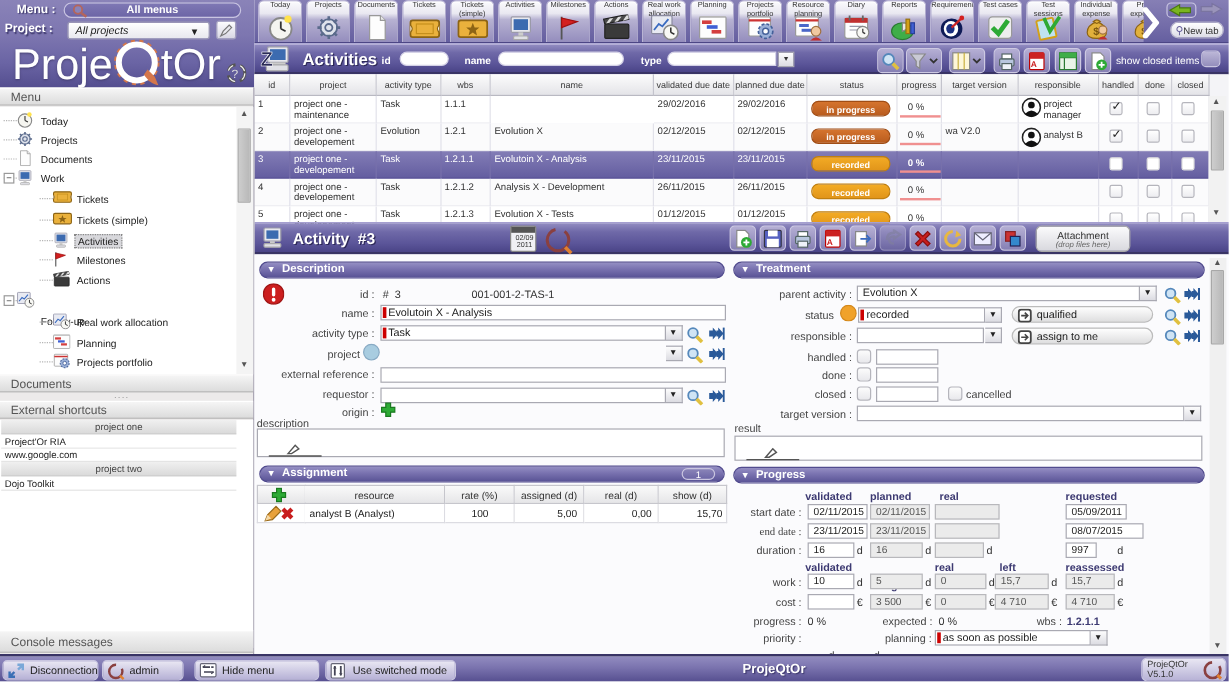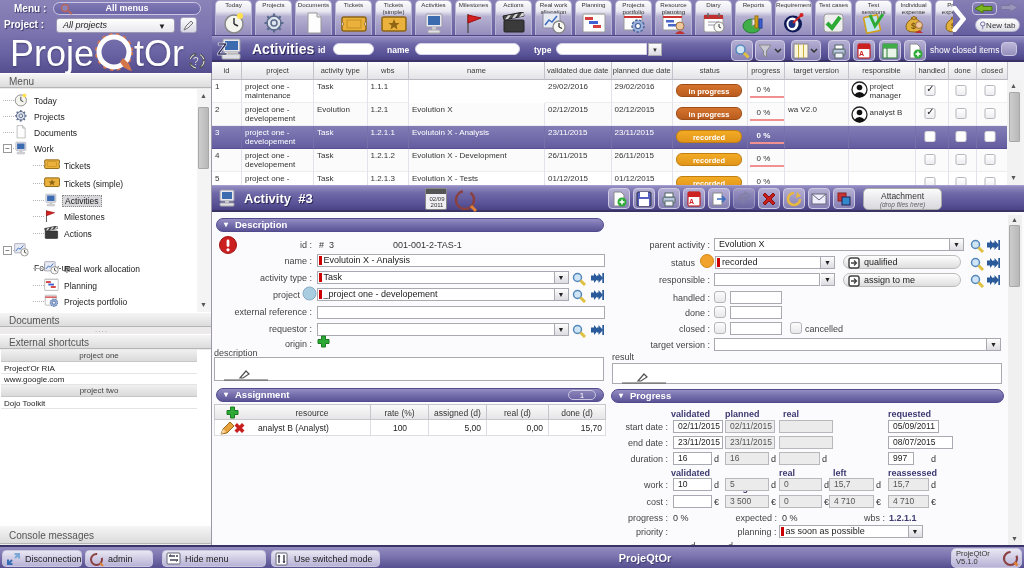--- a/index.html
+++ b/index.html
@@ -461,21 +461,21 @@
       </div>
       <div class="td" style="position: absolute; left: 765px; width: 31px; top: 0px; height: 23px; padding: 2px 3px;">
         <div class="cb" style="position: absolute; left: 50%; top: 5px; transform: translateX(-50%); margin-left: -2px; background: rgb(255, 255, 255); border: 1px solid rgb(221, 221, 221);"></div>
       </div>
     </div>
     <div class="trow alt" style="position: absolute; top: 87px; height: 23px;">
       <div class="td" style="position: absolute; left: 0px; width: 30px; top: 0px; height: 23px; padding: 2px 3px;">4</div>
       <div class="td" style="position: absolute; left: 30px; width: 72px; top: 0px; height: 23px; padding: 2px 3px; line-height: 9px;">project one -<br>developement</div>
       <div class="td" style="position: absolute; left: 102px; width: 53.5px; top: 0px; height: 23px; padding: 2px 3px;">Task</div>
       <div class="td" style="position: absolute; left: 155.5px; width: 41.5px; top: 0px; height: 23px; padding: 2px 3px;">1.2.1.2</div>
-      <div class="td" style="position: absolute; left: 197px; width: 136px; top: 0px; height: 23px; padding: 2px 3px;">Evolution X - Development</div>
+      <div class="td" style="position: absolute; left: 197px; width: 136px; top: 0px; height: 23px; padding: 2px 3px;">Analysis X - Development</div>
       <div class="td" style="position: absolute; left: 333px; width: 66.5px; top: 0px; height: 23px; padding: 2px 3px;">26/11/2015</div>
       <div class="td" style="position: absolute; left: 399.5px; width: 61.5px; top: 0px; height: 23px; padding: 2px 3px;">26/11/2015</div>
       <div class="td" style="position: absolute; left: 461px; width: 74.5px; top: 0px; height: 23px; padding: 2px 3px;">
         <div class="pill rec" style="position: absolute; left: 3px; top: 4px; width: 66px;">recorded</div>
       </div>
       <div class="td" style="position: absolute; left: 535.5px; width: 37.5px; top: 0px; height: 23px; padding: 2px 3px;">
         <div style="position: absolute; left: 9px; top: 5px; font-size: 8px; color: rgb(51, 51, 51);">0 %</div>
         <div style="position: absolute; left: 2px; top: 16px; width: 34px; height: 2px; background: rgb(240, 144, 144);"></div>
       </div>
       <div class="td" style="position: absolute; left: 573px; width: 63.5px; top: 0px; height: 23px; padding: 2px 3px;"></div>
@@ -777,21 +777,20 @@
       </svg></div>
     <div style="position: absolute; left: 378px; top: 60px;"><svg width="14" height="12" viewBox="0 0 14 12">
         <path d="M1 3.5 H4 V1 L8.5 6 L4 11 V8.5 H1 Z" fill="#2a5a9a"></path>
         <path d="M7 3.5 H8.5 V1 L13 6 L8.5 11 V8.5 H7 Z" fill="#2a5a9a"></path>
         <rect x="12.3" y="1" width="1.7" height="10" fill="#2a5a9a"></rect>
       </svg></div>
     <div class="lbl" style="position: absolute; left: -32px; top: 78px; width: 120px;">project</div>
     <div style="position: absolute; left: 90px; top: 74px;"><svg width="15" height="15" viewBox="0 0 15 15">
         <circle cx="7.5" cy="7.5" r="6.5" fill="#a8cce0" stroke="#88aac4"></circle>
       </svg></div>
-    <div class="in req" style="position: absolute; left: 104.5px; top: 76px; width: 238px;"><span style="margin-left:4px">_project one - developement</span></div>
     <div class="ddarr" style="position: absolute; left: 342.5px; top: 76px;"></div>
     <div style="position: absolute; left: 360px; top: 77px;"><svg width="15" height="14" viewBox="0 0 15 14">
         <circle cx="5.5" cy="5.5" r="4" fill="#cfe4f5" stroke="#5588bb" stroke-width="1.5"></circle>
         <path d="M8.5 8.5 L13 13" stroke="#e0c040" stroke-width="3"></path>
       </svg></div>
     <div style="position: absolute; left: 378px; top: 77px;"><svg width="14" height="12" viewBox="0 0 14 12">
         <path d="M1 3.5 H4 V1 L8.5 6 L4 11 V8.5 H1 Z" fill="#2a5a9a"></path>
         <path d="M7 3.5 H8.5 V1 L13 6 L8.5 11 V8.5 H7 Z" fill="#2a5a9a"></path>
         <rect x="12.3" y="1" width="1.7" height="10" fill="#2a5a9a"></rect>
       </svg></div>
@@ -819,40 +818,41 @@
         <path d="M20 8 L26 1 L29 4 L23 8 Z" fill="none" stroke="#555" stroke-width="1.2"></path>
         <path d="M4 10 H48" stroke="#555" stroke-width="1.2"></path>
       </svg></div>
     <div class="sechead" style="position: absolute; left: 4px; top: 176px; width: 388px;">Assignment</div>
     <div style="position: absolute; left: 356px; top: 178px; width: 28px; height: 10px; border-radius: 5px; border: 1px solid rgb(202, 198, 224); background: linear-gradient(rgb(138, 132, 184), rgb(108, 102, 166)); color: rgb(255, 255, 255); font-size: 8px; text-align: center; line-height: 9px;">1</div>
     <div class="ath" style="position: absolute; left: 2px; width: 41px; border-left: 1px solid rgb(198, 198, 204);"></div>
     <div class="ath" style="position: absolute; left: 42px; width: 117px;">resource</div>
     <div class="ath" style="position: absolute; left: 159px; width: 58px;">rate (%)</div>
     <div class="ath" style="position: absolute; left: 217px; width: 58px;">assigned (d)</div>
     <div class="ath" style="position: absolute; left: 275px; width: 62px;">real (d)</div>
-    <div class="ath" style="position: absolute; left: 337px; width: 57px;">done (d)</div>
+    <div class="ath" style="position: absolute; left: 337px; width: 57px;">show (d)</div>
     <div class="atd" style="position: absolute; left: 2px; width: 41px; border-left: 1px solid rgb(220, 220, 226);"></div>
     <div class="atd" style="position: absolute; left: 42px; width: 117px;"></div>
     <div class="atd" style="position: absolute; left: 159px; width: 58px;"></div>
     <div class="atd" style="position: absolute; left: 217px; width: 58px;"></div>
     <div class="atd" style="position: absolute; left: 275px; width: 62px;"></div>
     <div class="atd" style="position: absolute; left: 337px; width: 57px;"></div>
     <div style="position: absolute; left: 14px; top: 194px;"><svg width="13" height="13" viewBox="0 0 13 13">
         <path d="M4.5 1 H8.5 V4.5 H12 V8.5 H8.5 V12 H4.5 V8.5 H1 V4.5 H4.5 Z" fill="#2daa35" stroke="#1a7a20"></path>
       </svg></div>
     <div style="position: absolute; left: 8px; top: 209px;"><svg width="30" height="14" viewBox="0 0 30 14">
         <path d="M1 13 L3 8 L10 1 L14 5 L7 12 Z" fill="#e8a23c" stroke="#9a6a1a"></path>
         <path d="M1 13 L3 8 L6 11 Z" fill="#f5d9a8"></path>
         <path d="M17 2 L19.5 4.5 L22 2 L24.5 4.5 L22 7 L24.5 9.5 L22 12 L19.5 9.5 L17 12 L14.5 9.5 L17 7 L14.5 4.5 Z" fill="#c81e1e"></path>
       </svg></div>
     <div style="position: absolute; left: 46px; top: 211px; font-size: 8.5px; color: rgb(34, 34, 34);">analyst B (Analyst)</div>
     <div style="position: absolute; left: 159px; top: 211px; width: 58px; text-align: center; font-size: 8.5px; color: rgb(34, 34, 34);">100</div>
     <div style="position: absolute; left: 217px; top: 211px; width: 52px; text-align: right; font-size: 8.5px; color: rgb(34, 34, 34);">5,00</div>
     <div style="position: absolute; left: 275px; top: 211px; width: 56px; text-align: right; font-size: 8.5px; color: rgb(34, 34, 34);">0,00</div>
     <div style="position: absolute; left: 337px; top: 211px; width: 53px; text-align: right; font-size: 8.5px; color: rgb(34, 34, 34);">15,70</div>
+    <div class="sechead" style="position: absolute; left: 399px; top: 6px; width: 393px;">Treatment</div>
     <div class="lbl" style="position: absolute; left: 368px; top: 27.5px; width: 130px;">parent activity :</div>
     <div class="in" style="position: absolute; left: 502px; top: 25.5px; width: 236px;"><span style="margin-left:2px">Evolution X</span></div>
     <div class="ddarr" style="position: absolute; left: 738px; top: 25.5px;"></div>
     <div style="position: absolute; left: 758px; top: 26.5px;"><svg width="15" height="14" viewBox="0 0 15 14">
         <circle cx="5.5" cy="5.5" r="4" fill="#cfe4f5" stroke="#5588bb" stroke-width="1.5"></circle>
         <path d="M8.5 8.5 L13 13" stroke="#e0c040" stroke-width="3"></path>
       </svg></div>
     <div style="position: absolute; left: 774px; top: 26.5px;"><svg width="14" height="12" viewBox="0 0 14 12">
         <path d="M1 3.5 H4 V1 L8.5 6 L4 11 V8.5 H1 Z" fill="#2a5a9a"></path>
         <path d="M7 3.5 H8.5 V1 L13 6 L8.5 11 V8.5 H7 Z" fill="#2a5a9a"></path>
@@ -922,21 +922,21 @@
     <div class="sechead" style="position: absolute; left: 399px; top: 177px; width: 393px;">Progress</div>
     <div class="plabel" style="position: absolute; left: 459px; top: 197px;">validated</div>
     <div class="plabel" style="position: absolute; left: 513px; top: 197px;">planned</div>
     <div class="plabel" style="position: absolute; left: 571px; top: 197px;">real</div>
     <div class="plabel" style="position: absolute; left: 676px; top: 197px;">requested</div>
     <div class="lbl" style="position: absolute; left: 326px; top: 209.5px; width: 130px;">start date :</div>
     <div class="in" style="position: absolute; left: 461px; top: 207.5px; width: 50px; font-size: 8.5px;"><span style="margin-left:2px">02/11/2015</span></div>
     <div class="in gray" style="position: absolute; left: 513px; top: 207.5px; width: 50px; font-size: 8.5px;"><span style="margin-left:2px">02/11/2015</span></div>
     <div class="in gray" style="position: absolute; left: 567px; top: 207.5px; width: 54px; font-size: 8.5px;"></div>
     <div class="in" style="position: absolute; left: 676px; top: 207.5px; width: 51px; font-size: 8.5px;"><span style="margin-left:2px">05/09/2011</span></div>
-    <div class="lbl" style="position: absolute; left: 326px; top: 225.8px; width: 130px;">end date :</div>
+    <div class="lbl" style="position: absolute; left: 326px; top: 225.8px; width: 130px; font-family: Liberation Serif, serif;">end date :</div>
     <div class="in" style="position: absolute; left: 461px; top: 223.8px; width: 50px; font-size: 8.5px;"><span style="margin-left:2px">23/11/2015</span></div>
     <div class="in gray" style="position: absolute; left: 513px; top: 223.8px; width: 50px; font-size: 8.5px;"><span style="margin-left:2px">23/11/2015</span></div>
     <div class="in gray" style="position: absolute; left: 567px; top: 223.8px; width: 54px; font-size: 8.5px;"></div>
     <div class="in" style="position: absolute; left: 676px; top: 223.8px; width: 65px; font-size: 8.5px;"><span style="margin-left:2px">08/07/2015</span></div>
     <div class="lbl" style="position: absolute; left: 326px; top: 242px; width: 130px;">duration :</div>
     <div class="in" style="position: absolute; left: 461px; top: 240px; width: 39px; font-size: 8.5px;"><span style="margin-left:2px">16</span></div>
     <div class="unit" style="position: absolute; left: 502px; top: 242px;">d</div>
     <div class="in gray" style="position: absolute; left: 513px; top: 240px; width: 44px; font-size: 8.5px;"><span style="margin-left:2px">16</span></div>
     <div class="unit" style="position: absolute; left: 559px; top: 242px;">d</div>
     <div class="in gray" style="position: absolute; left: 567px; top: 240px; width: 41px; font-size: 8.5px;"></div>

